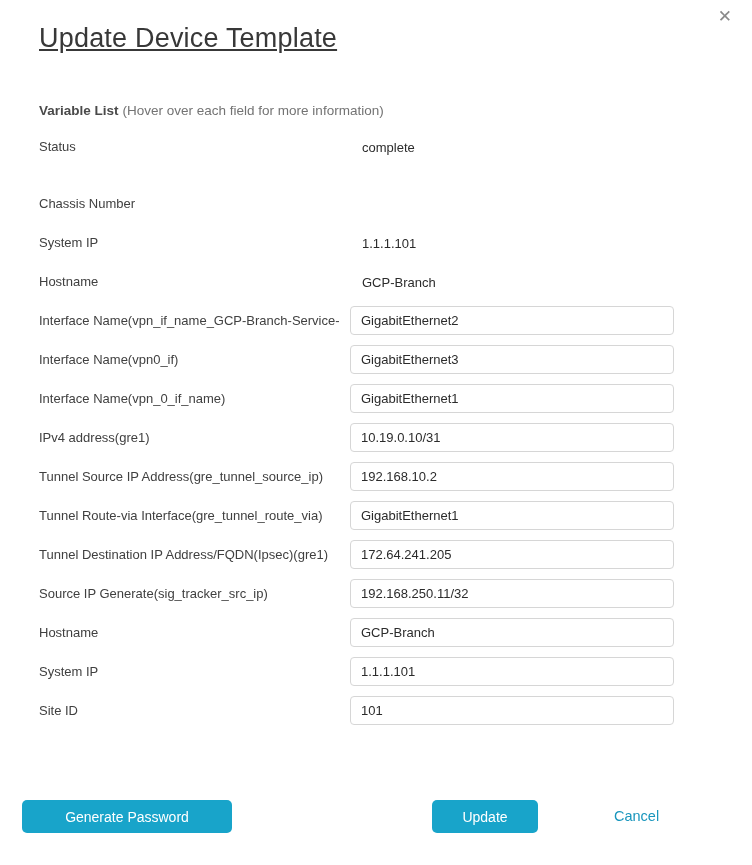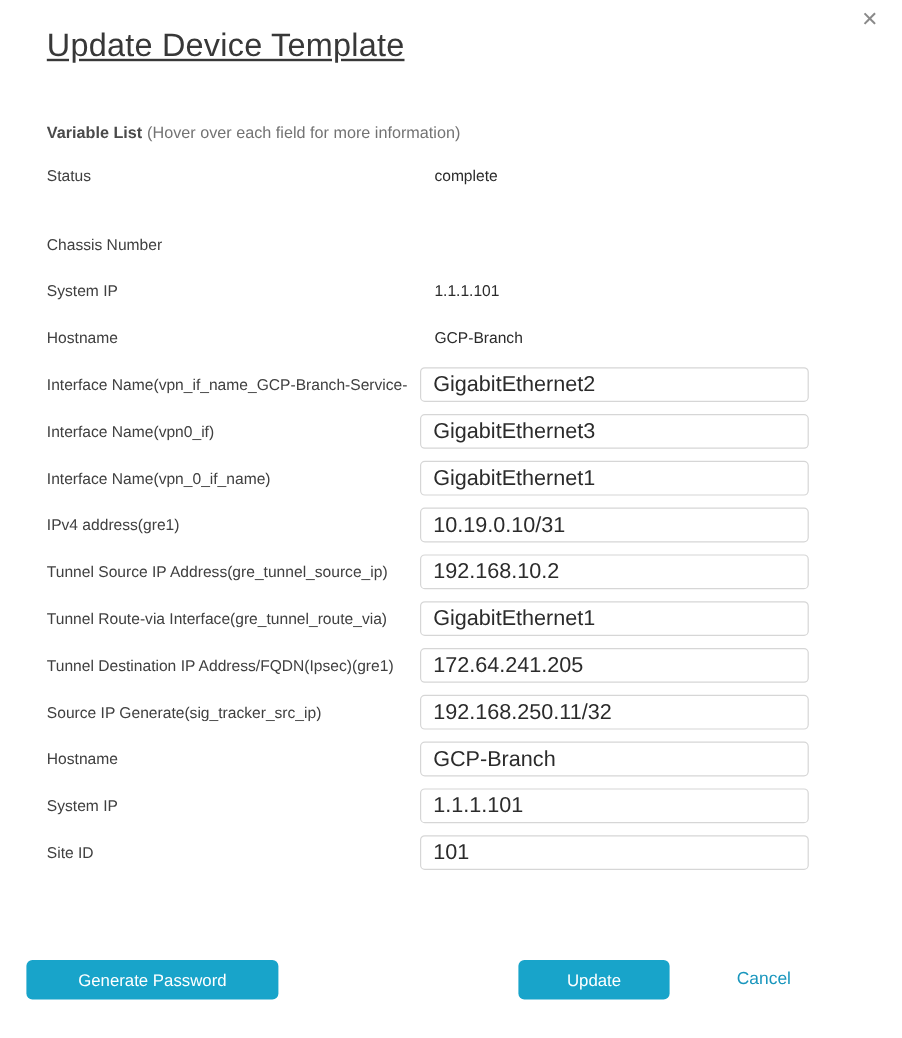--- a/index.html
+++ b/index.html
@@ -76,21 +76,21 @@
     color: #2b2b2b;
     padding-left: 12px;
   }
   .field-input {
     width: 100%;
     height: 29px;
     border: 1px solid #d6d6d6;
     border-radius: 4px;
     background: #ffffff;
     font-family: "Liberation Sans", sans-serif;
-    font-size: 18px;
+    font-size: 13px;
     color: #2b2b2b;
     padding: 0 10px;
     outline: none;
   }
   .footer {
     position: absolute;
     left: 0; right: 16px;
     top: 800px;
     height: 34px;
   }
@@ -99,21 +99,21 @@
     border-radius: 5px;
     height: 33px;
     color: #ffffff;
     font-family: "Liberation Sans", sans-serif;
     font-size: 14px;
     cursor: pointer;
     position: absolute;
     top: 0;
   }
   .btn-generate { left: 22px; width: 210px; }
-  .btn-update  { left: 432px; width: 126px; }
+  .btn-update  { left: 432px; width: 106px; }
   .cancel-link {
     position: absolute;
     left: 614px;
     top: 0;
     height: 33px;
     line-height: 33px;
     font-size: 14.5px;
     cursor: pointer;
     background: none;
     border: none;

